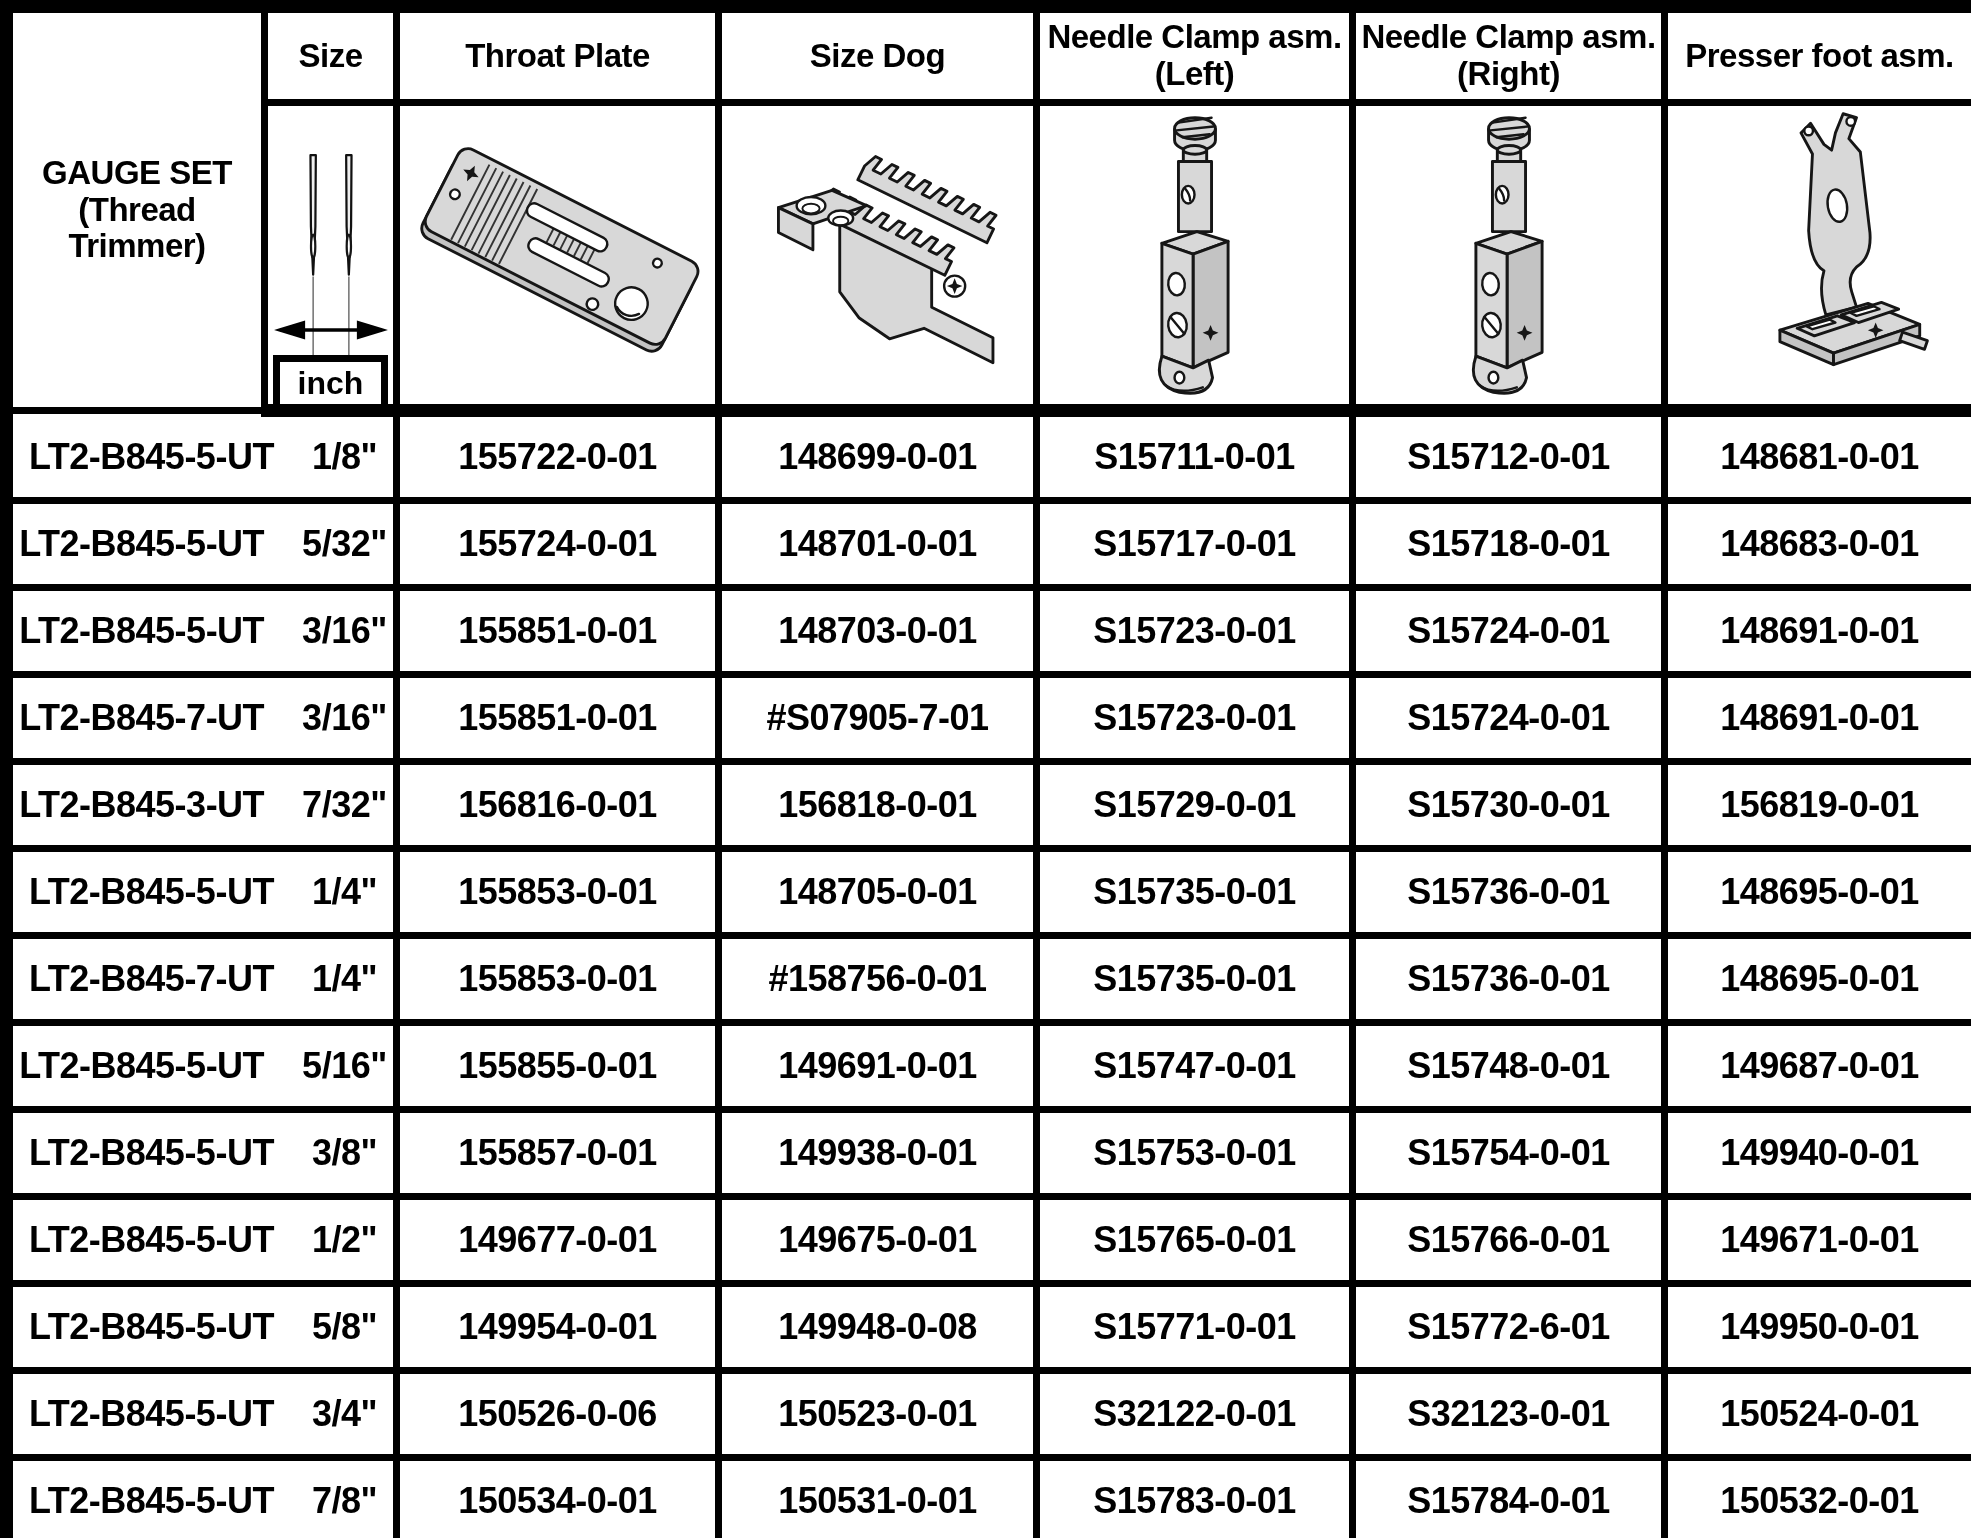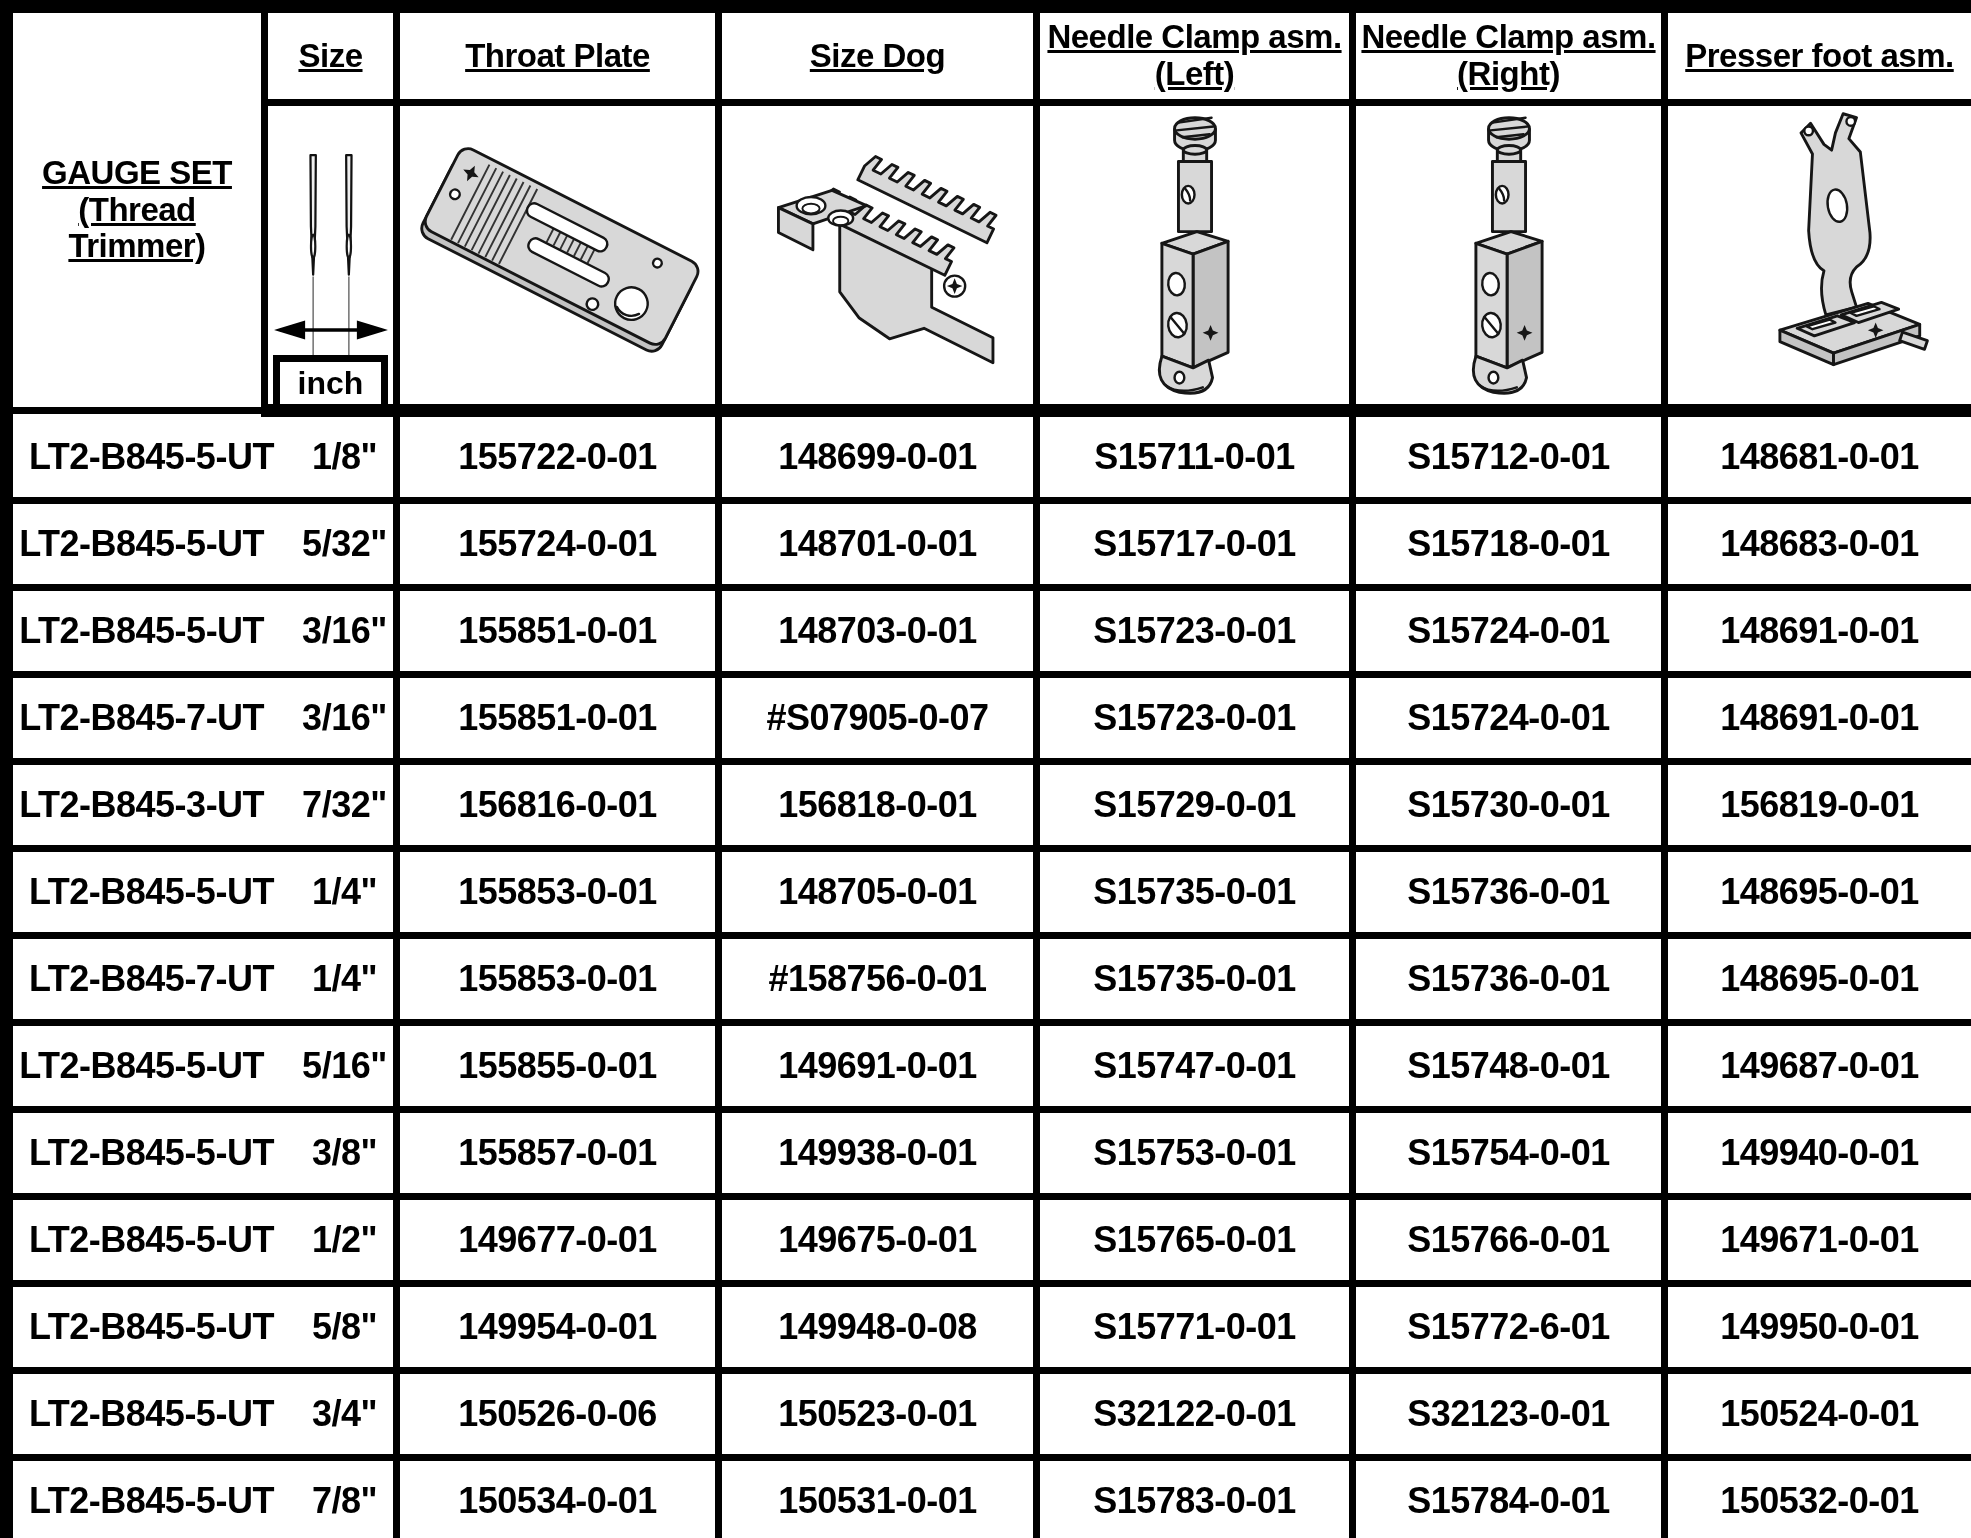--- a/index.html
+++ b/index.html
@@ -9,21 +9,21 @@
   }
   table.gauge{
     border-collapse:collapse;table-layout:fixed;
     width:1971px;height:1538px;border:13px solid #000;
   }
   th,td{
     border:7px solid #000;padding:0;margin:0;
     text-align:center;vertical-align:middle;color:#000;
     overflow:hidden;
   }
-  .h-label th{height:86px;font-size:33px;font-weight:bold;line-height:1.12;letter-spacing:-0.5px;text-decoration:underline;}
+  .h-label th{height:86px;font-size:33px;font-weight:bold;line-height:1.12;letter-spacing:-0.5px;}
   .h-img th{height:298px;border-bottom:13px solid #000;}
   .corner{font-size:30px;font-weight:bold;line-height:1.2;letter-spacing:-1px;}
   tbody td{height:80px;font-size:36px;font-weight:bold;letter-spacing:-0.5px;white-space:nowrap;}
   .model-cell{display:flex;justify-content:center;align-items:center;gap:38px;}
   .size-cell{position:relative;}
   .size-cell svg{display:block;margin:2px auto 0 auto;}
   .inch-box{
     position:absolute;left:5px;right:5px;bottom:0;height:42px;
     border:7px solid #000;border-bottom:none;
     display:flex;align-items:center;justify-content:center;
@@ -223,21 +223,21 @@
     <td>148691-0-01</td>
   </tr>
         <tr>
     <td colspan="2">
       <div class="model-cell">
         <span>LT2-B845-7-UT</span>
               <span>3/16"</span>
       </div>
     </td>
     <td>155851-0-01</td>
-    <td>#S07905-0-07</td>
+    <td>#S07905-7-01</td>
     <td>S15723-0-01</td>
     <td>S15724-0-01</td>
     <td>148691-0-01</td>
   </tr>
         <tr>
     <td colspan="2">
       <div class="model-cell">
         <span>LT2-B845-3-UT</span>
               <span>7/32"</span>
       </div>

